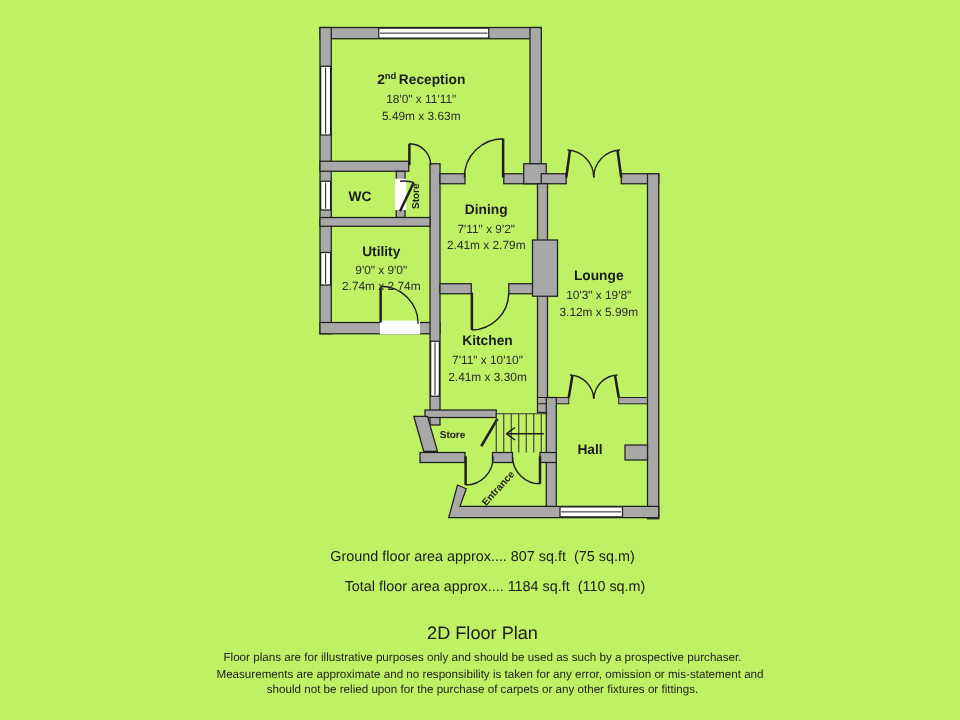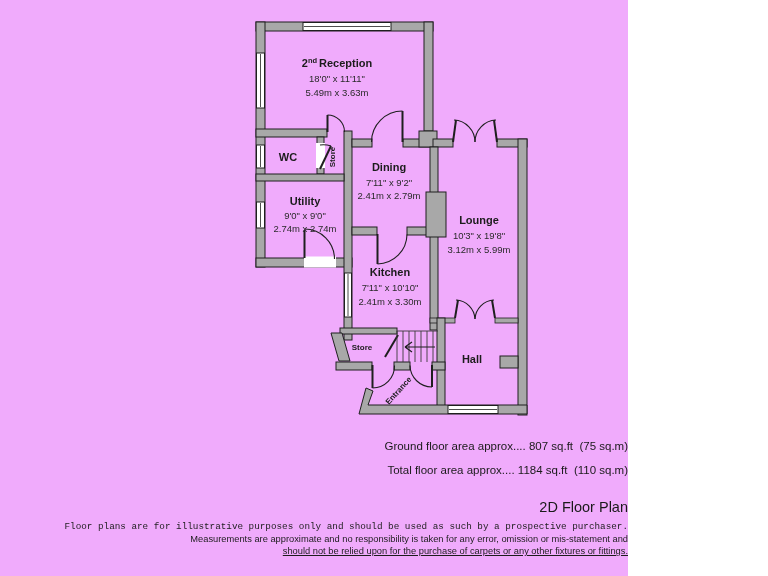--- a/index.html
+++ b/index.html
@@ -1,35 +1,35 @@
 <!DOCTYPE html>
 <html><head>
 <meta charset="utf-8">
 <style>
   html,body{margin:0;padding:0;background:#fff;}
-  .page{position:relative;width:628px;height:576px;background:#f0abfc;overflow:hidden;
+  .page{position:relative;width:768px;height:576px;background:#bef264;overflow:hidden;
         font-family:"Liberation Sans",sans-serif;color:#1a1a1a;}
   svg{position:absolute;top:0;left:0;}
   .wall{fill:#a8a8a8;stroke:#1f1f1f;stroke-width:1;}
   .thinwall{fill:#a8a8a8;stroke:#1f1f1f;stroke-width:0.8;}
   .win{fill:#ffffff;stroke:#1f1f1f;stroke-width:1;}
   .winline{stroke:#1f1f1f;stroke-width:0.8;}
   .gap{fill:#ffffff;stroke:none;}
   .arc{fill:none;stroke:#1f1f1f;stroke-width:1.1;}
   .leaf{stroke:#1f1f1f;stroke-width:2;fill:none;}
   .stair{stroke:#3a3a3a;stroke-width:0.9;fill:none;}
   .room-name{font-family:"Liberation Sans",sans-serif;font-size:11px;font-weight:700;fill:#1c1c1c;text-anchor:middle;}
   .room-dim{font-family:"Liberation Sans",sans-serif;font-size:9.5px;fill:#2a2a2a;text-anchor:middle;}
   .room-small{font-family:"Liberation Sans",sans-serif;font-size:8px;font-weight:700;fill:#1c1c1c;text-anchor:middle;}
-  .ftext{position:absolute;left:4px;right:0;text-align:right;white-space:pre;}
+  .ftext{position:absolute;left:4px;right:0;text-align:center;white-space:pre;}
   .area-line{top:440px;font-size:11.5px;}
   .area-line2{top:464px;font-size:11.5px;margin-left:20px;}
   .plan-title{top:499px;font-size:14.5px;}
   .disc{font-size:9.3px;color:#1d1d1d;}
-  .disc1{top:521px;font-family:Liberation Mono, monospace;}  .disc2{top:533.5px;margin-left:12px;}  .disc3{top:546px;text-decoration:underline;}
+  .disc1{top:521px;}  .disc2{top:533.5px;margin-left:12px;}  .disc3{top:546px;}
 </style>
 </head>
 <body>
 
 <div class="page">
 
 <svg width="768" height="576" viewBox="0 0 768 576">
 
   <g>
 

